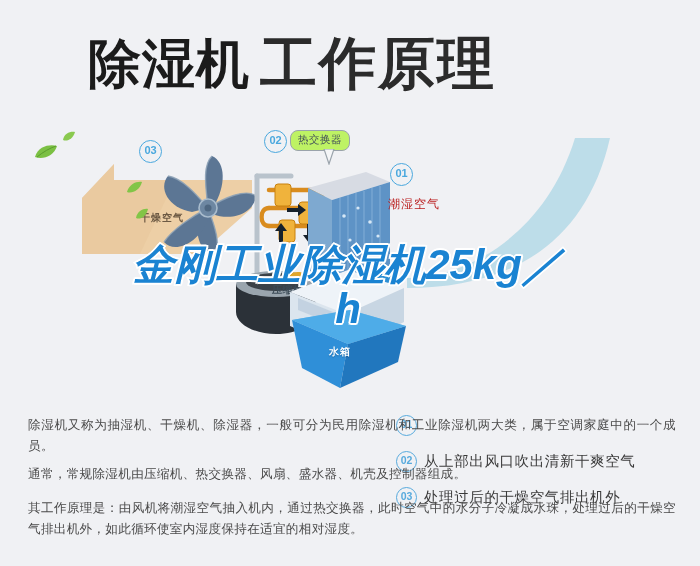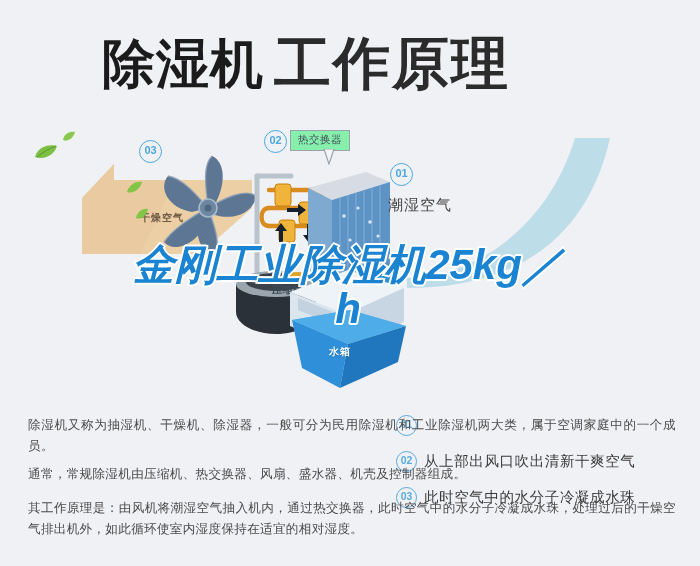--- a/index.html
+++ b/index.html
@@ -23,21 +23,20 @@
   }
 
   
   .title-block {
     position: absolute;
     top: 26px;
     left: 0;
     width: 584px;
     text-align: center;
     white-space: nowrap;
-    padding-left: 14px;
   }
   .title-part-a {
     font-size: 53px;
     font-weight: bold;
     color: #1b1b1b;
     letter-spacing: 1px;
     vertical-align: middle;
   }
   .title-part-b {
     font-size: 57px;
@@ -109,41 +108,41 @@
   .badge-02-hx  { left: 264px; top: 12px; }
   .badge-01-wet { left: 390px; top: 45px; }
 
   
   .hx-bubble {
     position: absolute;
     left: 290px;
     top: 12px;
     padding: 2px 7px 3px 7px;
     border: 1.3px solid #9aa3ab;
-    border-radius: 0;
-    background: #86efac;
+    border-radius: 8px;
+    background: #bef264;
     font-size: 10.5px;
     color: #44505a;
     letter-spacing: 0.5px;
     white-space: nowrap;
   }
   .hx-bubble-tail {
     position: absolute;
     left: 323px;
     top: 31px;
     width: 12px;
     height: 16px;
   }
 
   .wet-label {
     position: absolute;
     left: 388px;
     top: 78px;
-    font-size: 15px;
-    color: #404040;
+    font-size: 12px;
+    color: #b91c1c;
     letter-spacing: 1px;
   }
 
   .comp-label {
     position: absolute;
     left: 272px;
     top: 165px;
     font-size: 10px;
     color: #3b4a56;
     letter-spacing: 0.5px;
@@ -414,21 +413,21 @@
     <div class="legend">
       <div class="legend-row">
         <div class="legend-badge">01</div>
       </div>
       <div class="legend-row">
         <div class="legend-badge">02</div>
         <div class="legend-text">从上部出风口吹出清新干爽空气</div>
       </div>
       <div class="legend-row">
         <div class="legend-badge">03</div>
-        <div class="legend-text">此时空气中的水分子冷凝成水珠</div>
+        <div class="legend-text">处理过后的干燥空气排出机外</div>
       </div>
     </div>
 
   </div>
 
   <div class="overlay-text">
     <span class="overlay-inner">金刚工业除湿机25kg／h</span>
   </div>
 
   <div class="copy">

